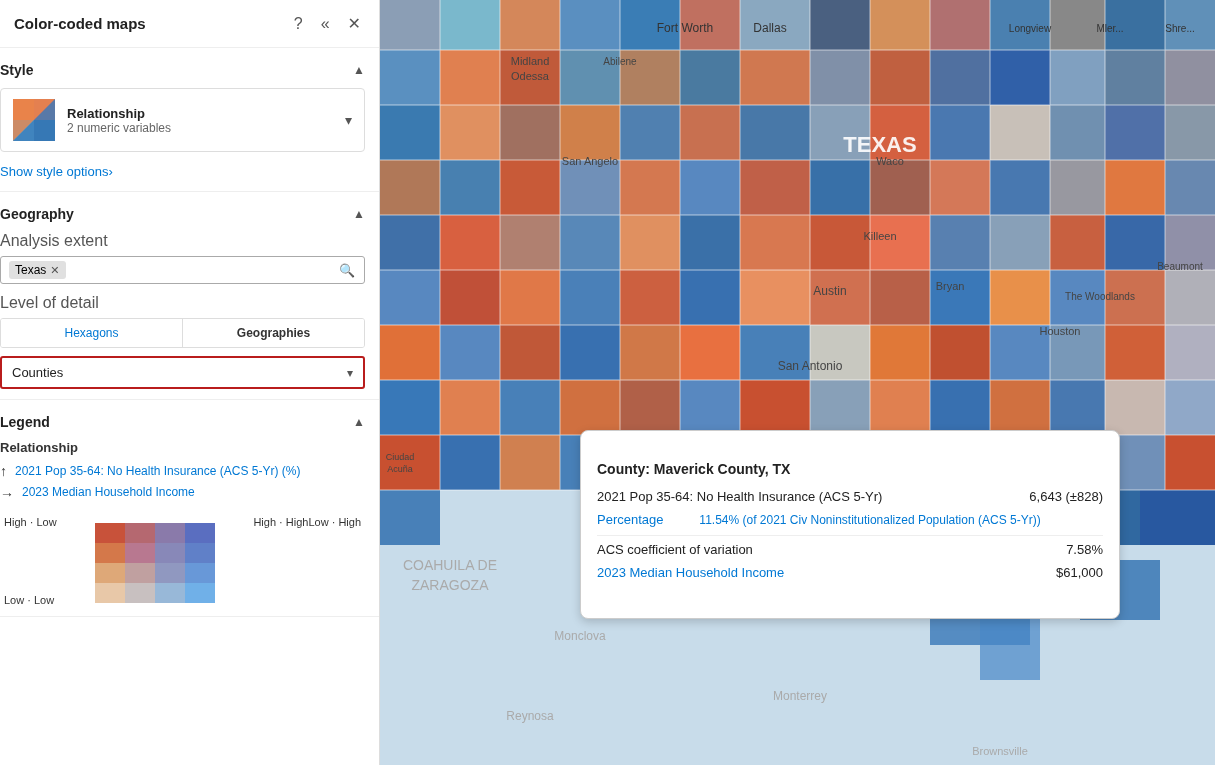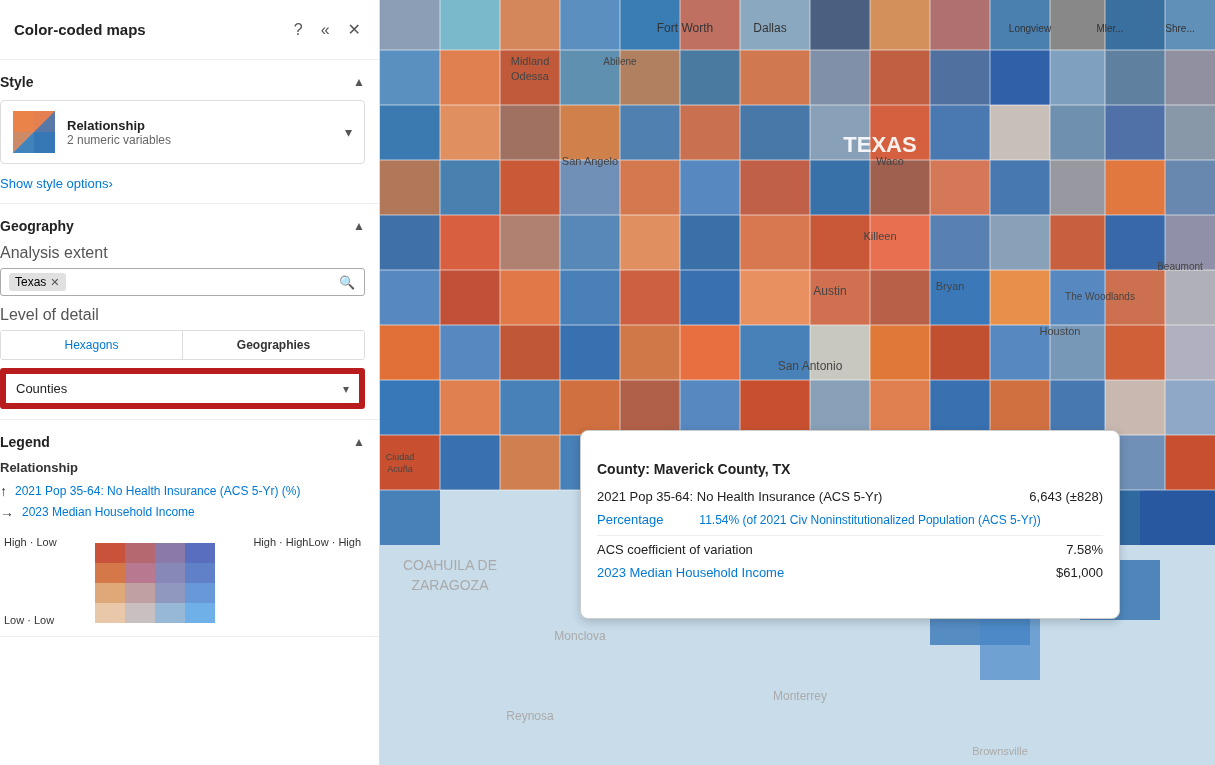--- a/index.html
+++ b/index.html
@@ -15,21 +15,21 @@
       display: flex;
       flex-direction: column;
       overflow-y: auto;
       position: relative;
       z-index: 10;
     }
 
     .panel-header {
       display: flex;
       align-items: center;
-      padding: 18px 14px;
+      padding: 12px 14px;
       border-bottom: 1px solid #eee;
     }
     .panel-title {
       font-size: 15px;
       font-weight: 600;
       color: #222;
       flex: 1;
     }
     .panel-icons {
       display: flex;
@@ -210,21 +210,21 @@
 
     
     .left-panel::-webkit-scrollbar { width: 6px; }
     .left-panel::-webkit-scrollbar-thumb { background: #ccc; border-radius: 3px; }
 
     
     .counties-row {
       display: flex;
       align-items: center;
       justify-content: space-between;
-      border: 6px solid #b91c1c;
+      border: 2px solid #b91c1c;
       border-radius: 3px;
       padding: 7px 10px;
       margin-top: 8px;
       cursor: pointer;
     }
     .counties-row-text { font-size: 13px; color: #222; }
     .counties-row-arrow { font-size: 12px; color: #555; }
   </style>
 </head>
 <body>

